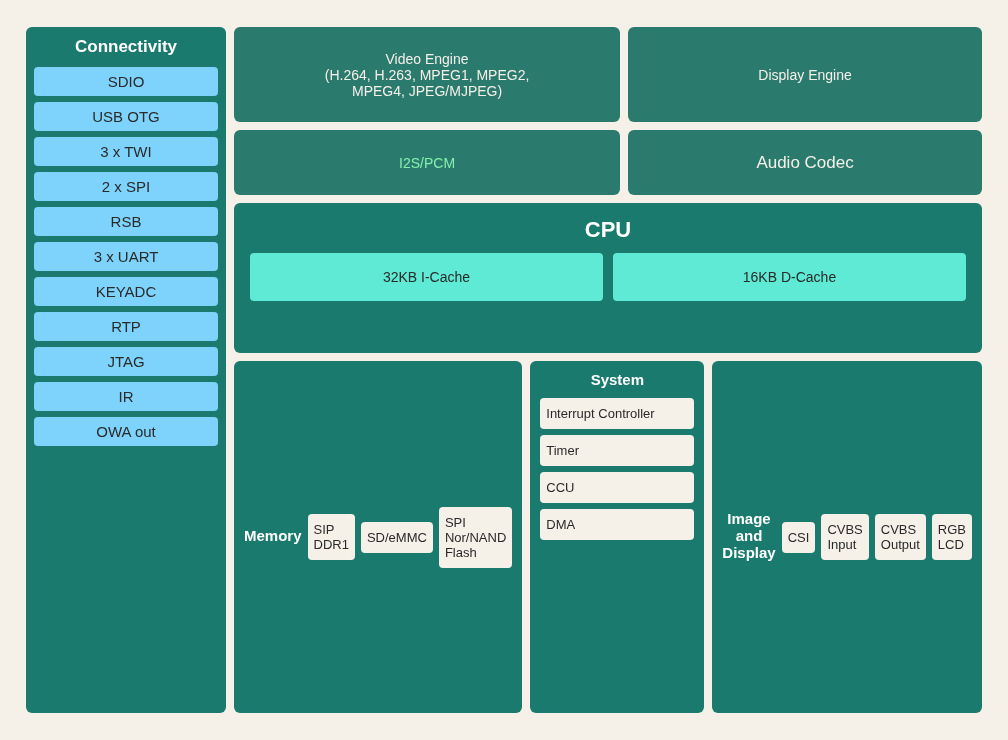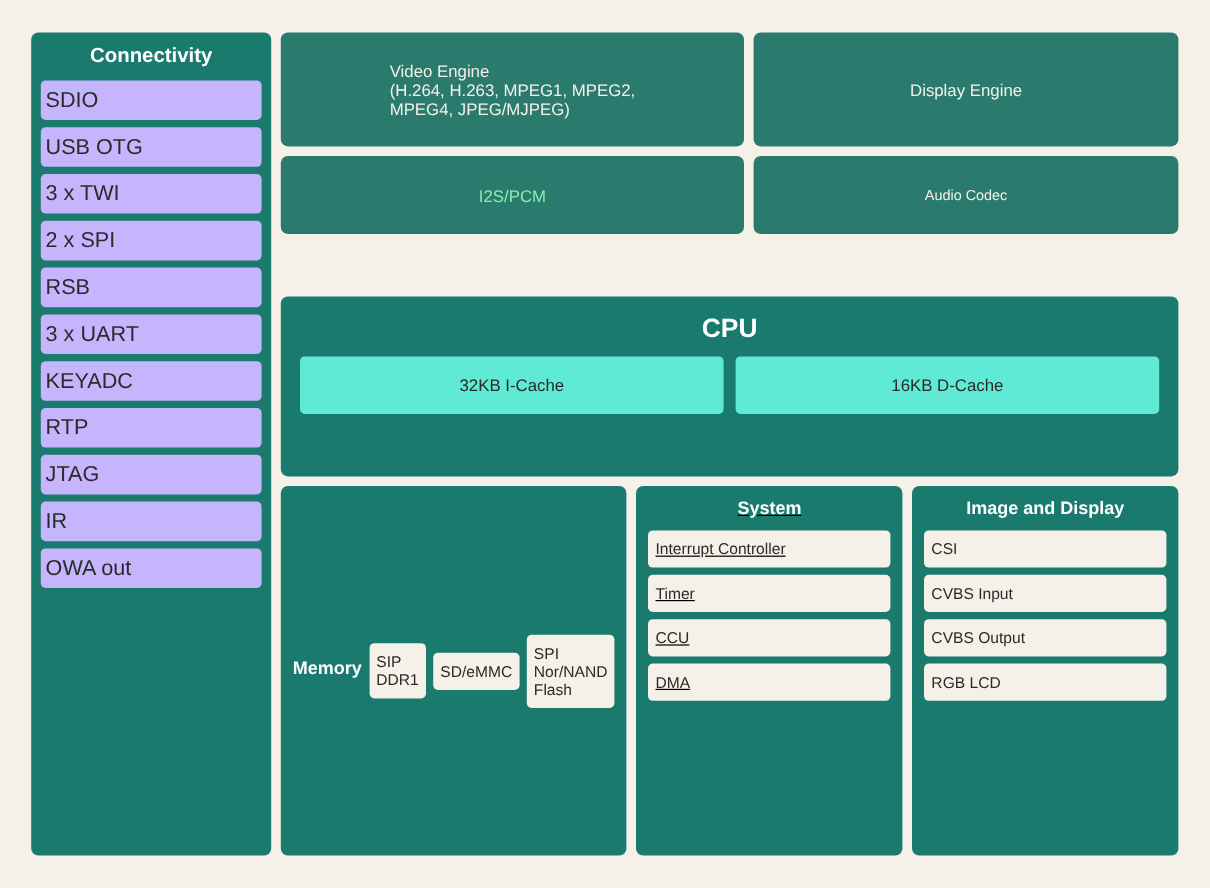--- a/index.html
+++ b/index.html
@@ -35,26 +35,26 @@
       gap: 6px;
     }
     .connectivity-title {
       color: #ffffff;
       font-weight: bold;
       font-size: 17px;
       margin-bottom: 4px;
       text-align: center;
     }
     .conn-item {
-      background: #c4b5fd;
+      background: #7dd3fc;
       border-radius: 4px;
       width: 100%;
-      text-align: left;
+      text-align: center;
       padding: 6px 4px;
-      font-size: 18px;
+      font-size: 15px;
       color: #2a2a2a;
     }
     
     .main-area {
       flex: 1;
       display: flex;
       flex-direction: column;
       gap: 8px;
     }
     
@@ -64,21 +64,21 @@
       flex: 0 0 auto;
     }
     .video-engine-box {
       background: #2a7a6e;
       border-radius: 6px;
       padding: 14px 16px;
       flex: 1.1;
       display: flex;
       align-items: center;
       justify-content: center;
-      text-align: left;
+      text-align: center;
       color: #f5f0e8;
       font-size: 14px;
       min-height: 95px;
     }
     .display-engine-box {
       background: #2a7a6e;
       border-radius: 6px;
       padding: 14px 16px;
       flex: 1;
       display: flex;
@@ -111,35 +111,34 @@
     .audio-codec-box {
       background: #2a7a6e;
       border-radius: 6px;
       padding: 14px 16px;
       flex: 1;
       display: flex;
       align-items: center;
       justify-content: center;
       text-align: center;
       color: #f5f0e8;
-      font-size: 12px;
+      font-size: 17px;
       min-height: 65px;
     }
     
     .cpu-section {
       background: #1a7a6e;
       border-radius: 6px;
       padding: 14px 16px;
       display: flex;
       flex-direction: column;
       align-items: center;
       gap: 10px;
       flex: 0 0 auto;
       min-height: 150px;
-      margin-top: 44px;
     }
     .cpu-title {
       color: #ffffff;
       font-weight: bold;
       font-size: 22px;
     }
     .cpu-cache-row {
       display: flex;
       gap: 10px;
       width: 100%;
@@ -189,30 +188,29 @@
     
     .system-col {
       background: #1a7a6e;
       border-radius: 6px;
       padding: 10px 10px;
       flex: 1;
       display: flex;
       flex-direction: column;
       align-items: center;
       gap: 6px;
-      text-decoration: underline;
     }
     
     .image-display-col {
       background: #1a7a6e;
       border-radius: 6px;
       padding: 10px 10px;
       flex: 1;
       display: flex;
-      flex-direction: column;
+      flex-direction: row;
       align-items: center;
       gap: 6px;
     }
   </style>
 </head>
 <body>
 
 <div class="diagram">
 
   <div style="display:flex; gap:8px; height:100%;">

